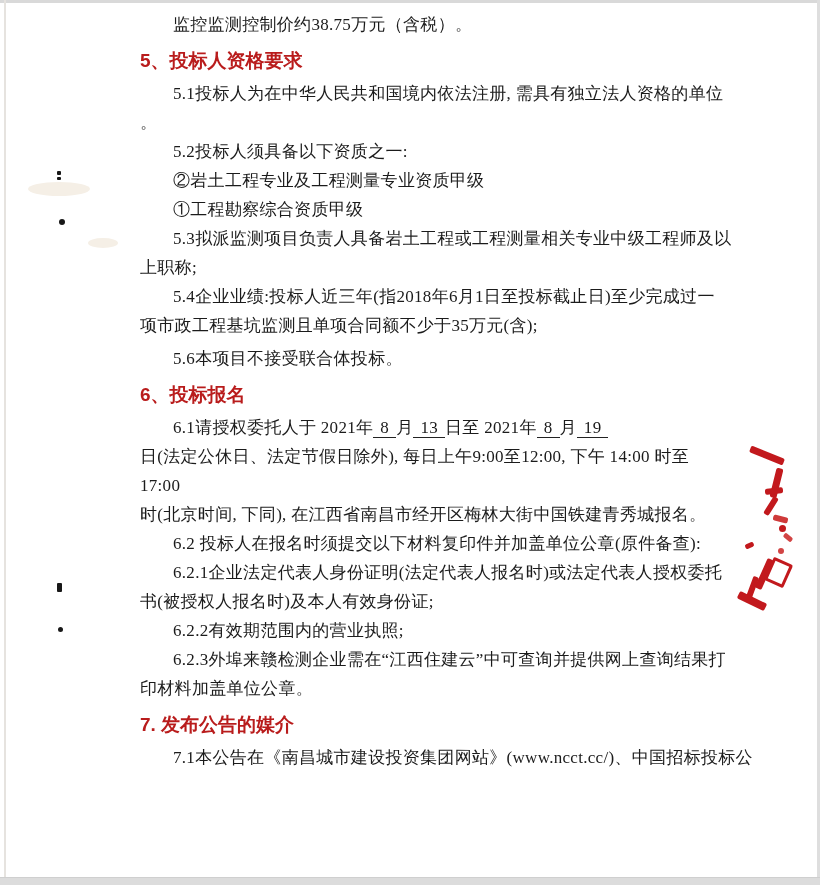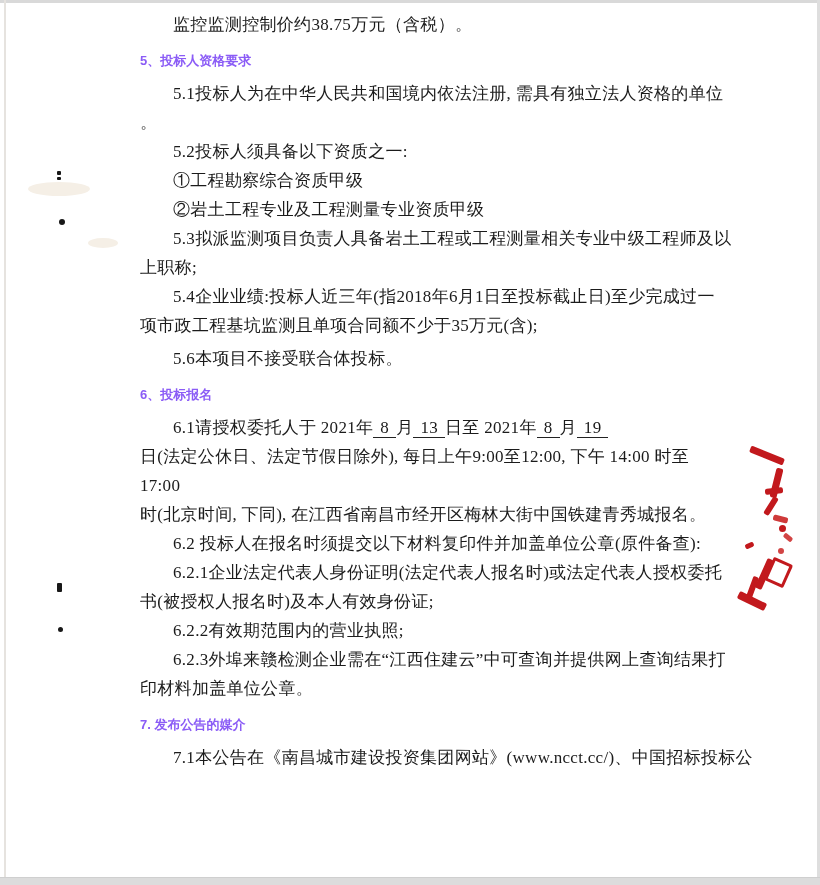--- a/index.html
+++ b/index.html
@@ -23,23 +23,23 @@
   .line {
     font-size:17px;
     line-height:29px;
     white-space:nowrap;
     letter-spacing:0.3px;
   }
   .indent { padding-left:33px; }
   .gap-before { margin-top:4px; }
   .heading {
     font-family:"Liberation Sans", sans-serif;
-    font-size:13px;
+    font-size:19px;
     font-weight:700;
-    color:#8b5cf6;
+    color:#b91c1c;
     line-height:28px;
     margin:8px 0 4px 0;
     white-space:nowrap;
   }
   .u {
     border-bottom:1.5px solid #222;
     padding:0 7px;
   }
 
   
@@ -101,22 +101,22 @@
   <div class="stk st12"></div>
   <div class="stk st13"></div>
 </div>
 
 <div id="doc">
     <div class="line indent">监控监测控制价约38.75万元（含税）。</div>
     <div class="heading">5、投标人资格要求</div>
     <div class="line indent">5.1投标人为在中华人民共和国境内依法注册, 需具有独立法人资格的单位</div>
     <div class="line">。</div>
     <div class="line indent">5.2投标人须具备以下资质之一:</div>
+    <div class="line indent">②岩土工程专业及工程测量专业资质甲级</div>
     <div class="line indent">①工程勘察综合资质甲级</div>
-    <div class="line indent">②岩土工程专业及工程测量专业资质甲级</div>
     <div class="line indent">5.3拟派监测项目负责人具备岩土工程或工程测量相关专业中级工程师及以</div>
     <div class="line">上职称;</div>
     <div class="line indent">5.4企业业绩:投标人近三年(指2018年6月1日至投标截止日)至少完成过一</div>
     <div class="line">项市政工程基坑监测且单项合同额不少于35万元(含);</div>
     <div class="line indent gap-before">5.6本项目不接受联合体投标。</div>
     <div class="heading">6、投标报名</div>
     <div class="line indent"><span>6.1请授权委托人于 2021年</span><span class="u">8</span><span>月</span><span class="u">13</span><span>日至 2021年</span><span class="u">8</span><span>月</span><span class="u">19</span></div>
     <div class="line">日(法定公休日、法定节假日除外), 每日上午9:00至12:00, 下午 14:00 时至</div>
     <div class="line">17:00</div>
     <div class="line">时(北京时间, 下同), 在江西省南昌市经开区梅林大街中国铁建青秀城报名。</div>

